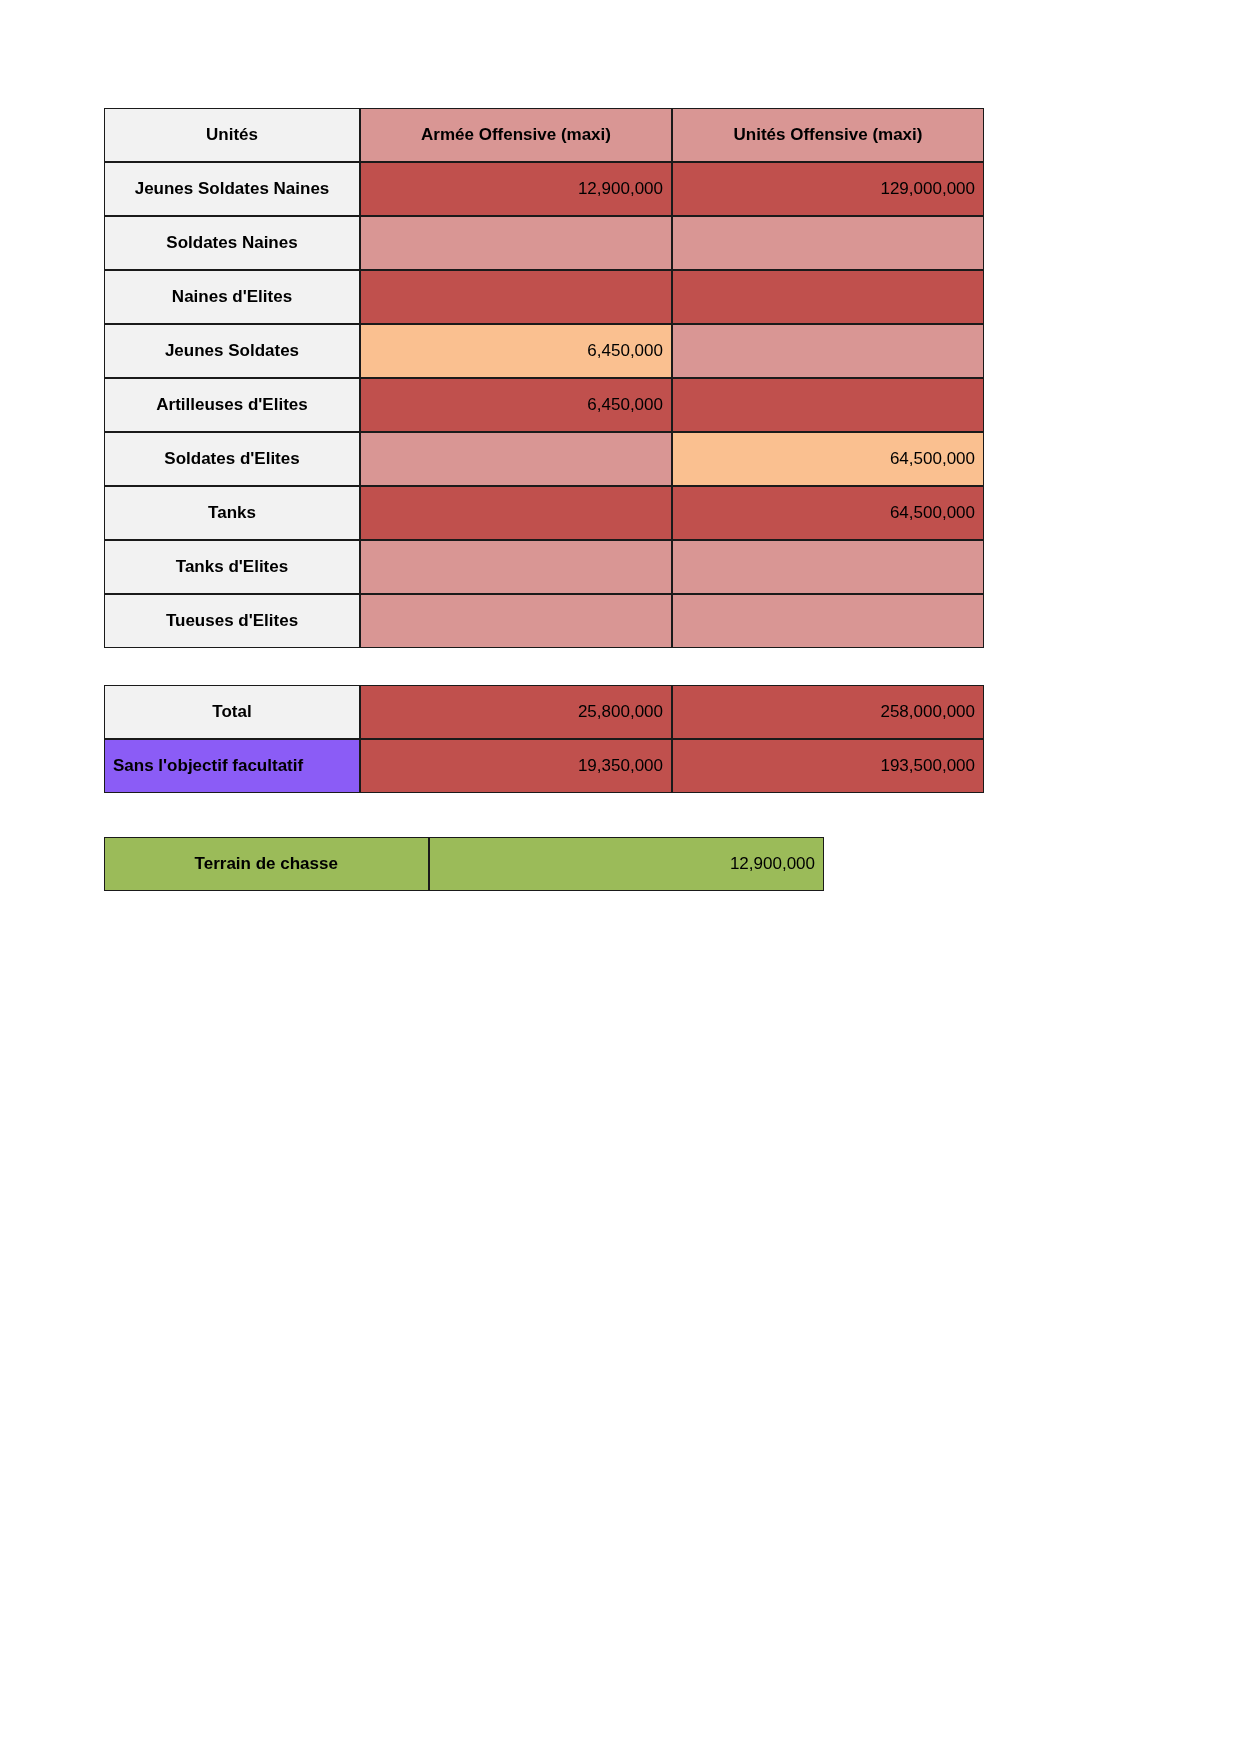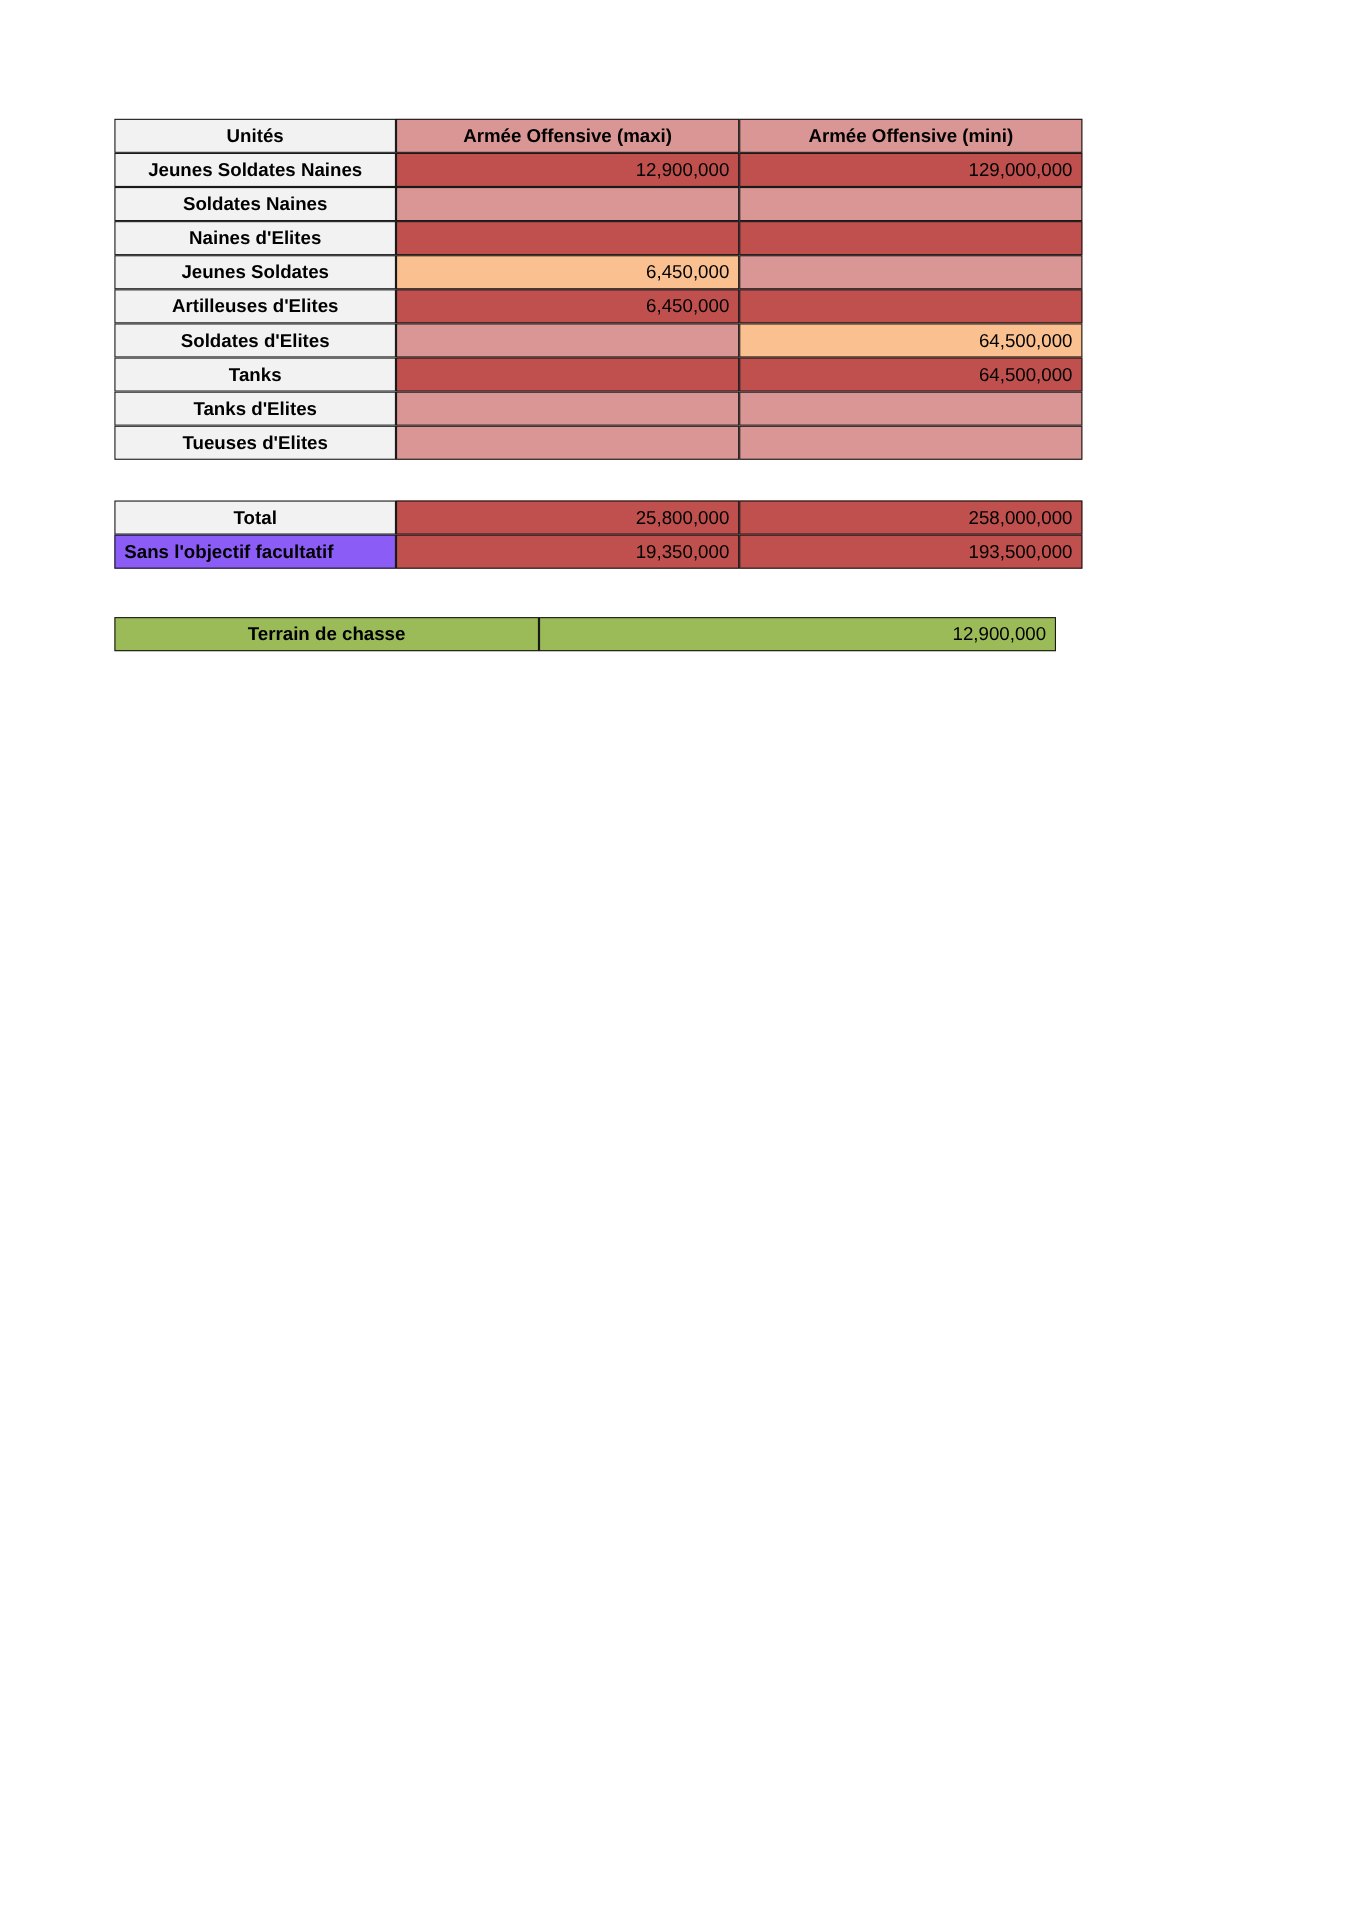--- a/index.html
+++ b/index.html
@@ -19,26 +19,26 @@
     position: absolute;
     left: 104px;
     top: 108px;
     width: 880px;
   }
 
   table.grid {
     border-collapse: separate;
     border-spacing: 0;
     table-layout: fixed;
-    width: 856px;
+    width: 720px;
   }
 
   table.grid td {
     height: 31px;
-    padding: 4px 8px;
+    padding: 16px 8px;
     font-size: 17px;
     vertical-align: middle;
     color: #000000;
     border: 1px solid #1a1a1a;
     box-sizing: border-box;
     overflow: hidden;
     white-space: nowrap;
   }
 
   
@@ -102,21 +102,21 @@
   <table class="grid">
     <colgroup>
       <col class="c-label">
         <col class="c-mini">
         <col class="c-maxi">
     </colgroup>
     <tbody id="main-head">
       <tr>
         <td class="label-cell">Unités</td>
         <td class="header-cell">Armée Offensive (maxi)</td>
-        <td class="header-cell">Armée Offensive (mini)</td>
+        <td class="header-cell">Unités Offensive (maxi)</td>
       </tr>
     </tbody>
     <tbody id="main-body">
         <tr>
           <td class="label-cell">Jeunes Soldates Naines</td>
           <td class="val-dark">12,900,000</td>
           <td class="val-dark">129,000,000</td>
         </tr>
         <tr>
           <td class="label-cell">Soldates Naines</td>

